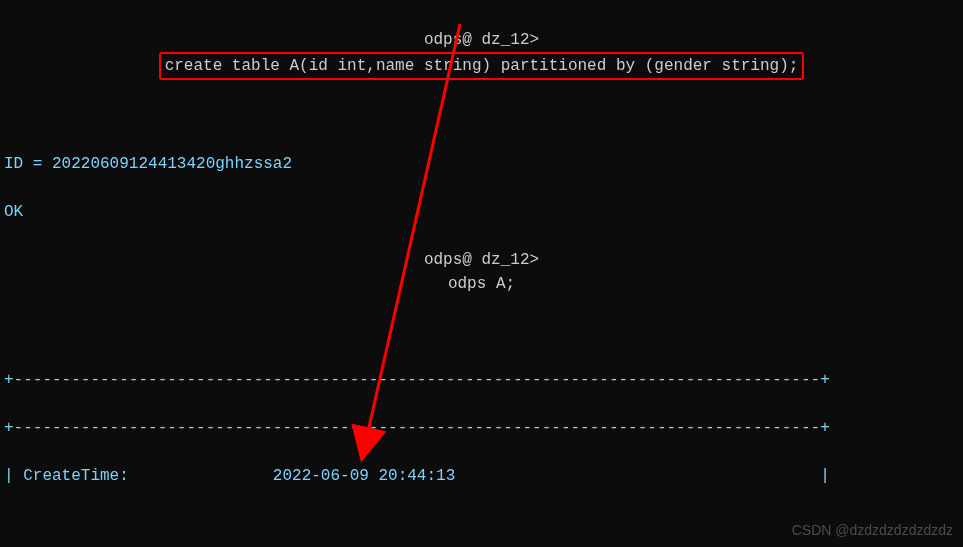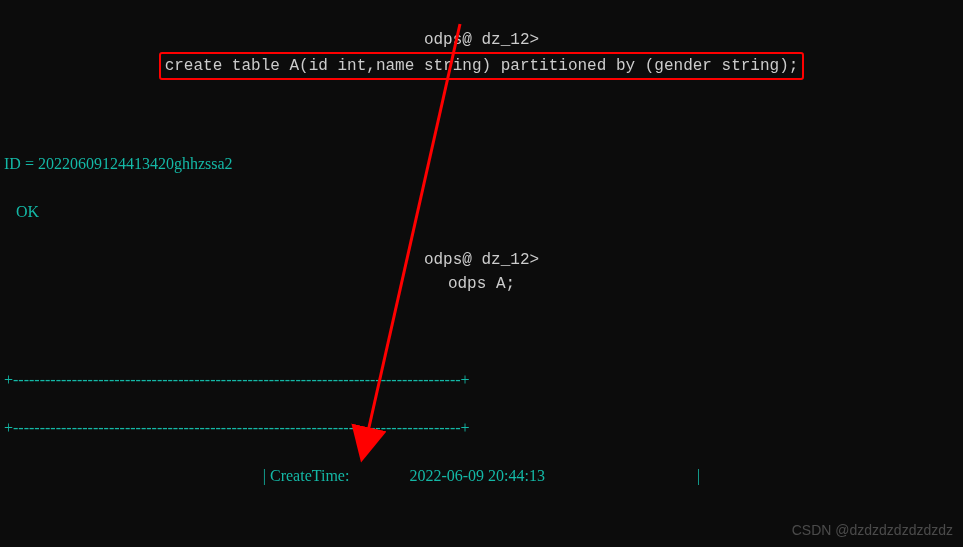--- a/index.html
+++ b/index.html
@@ -30,22 +30,21 @@
     .prompt {
       color: #cccccc;
     }
     .command-boxed {
       border: 2px solid #ff0000;
       border-radius: 3px;
       padding: 0 4px;
       color: #cccccc;
     }
     .line {
-      color: #14b8a6;
-      font-family: Liberation Serif, serif;
+      color: #7dd3fc;
     }
     .arrow-svg {
       position: absolute;
       top: 0;
       left: 0;
       pointer-events: none;
       z-index: 10;
     }
     .watermark {
       position: absolute;
@@ -58,26 +57,26 @@
       text-align: center;
     }
   </style>
 </head>
 <body>
 
 <div class="terminal">
 <span class="prompt-line" style="display: flex;"><span class="prompt">odps@ dz_12&gt;</span><span class="command-boxed">create table A(id int,name string) partitioned by (gender string);</span></span>
 <span class="line" style="display: block;"> </span>
 <span class="line" style="display: block;">ID = 20220609124413420ghhzssa2</span>
-<span class="line" style="display: block; margin-left: 12px;">OK</span>
+<span class="line" style="display: block;">OK</span>
 <span class="prompt-line" style="display: flex;"><span class="prompt">odps@ dz_12&gt;</span><span>odps A;</span></span>
 <span class="line" style="display: block;"> </span>
 <span class="line" style="display: block;">+------------------------------------------------------------------------------------+</span>
 <span class="line" style="display: block;">+------------------------------------------------------------------------------------+</span>
-<span class="line" style="display: block; text-align: center;">| CreateTime:               2022-06-09 20:44:13                                      |</span>
+<span class="line" style="display: block;">| CreateTime:               2022-06-09 20:44:13                                      |</span>
 
 
 
 
 
 
 
 
 
 

